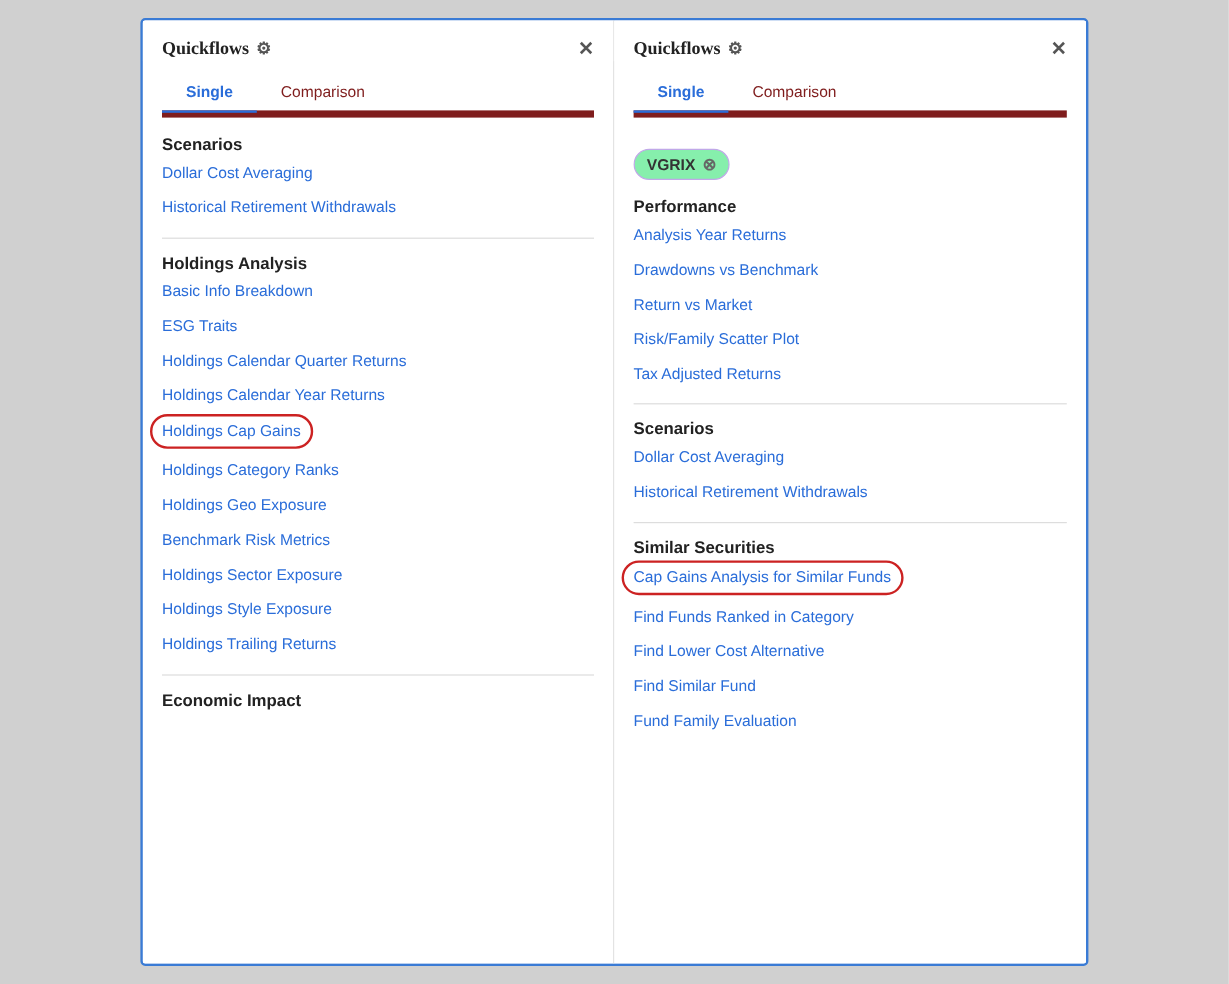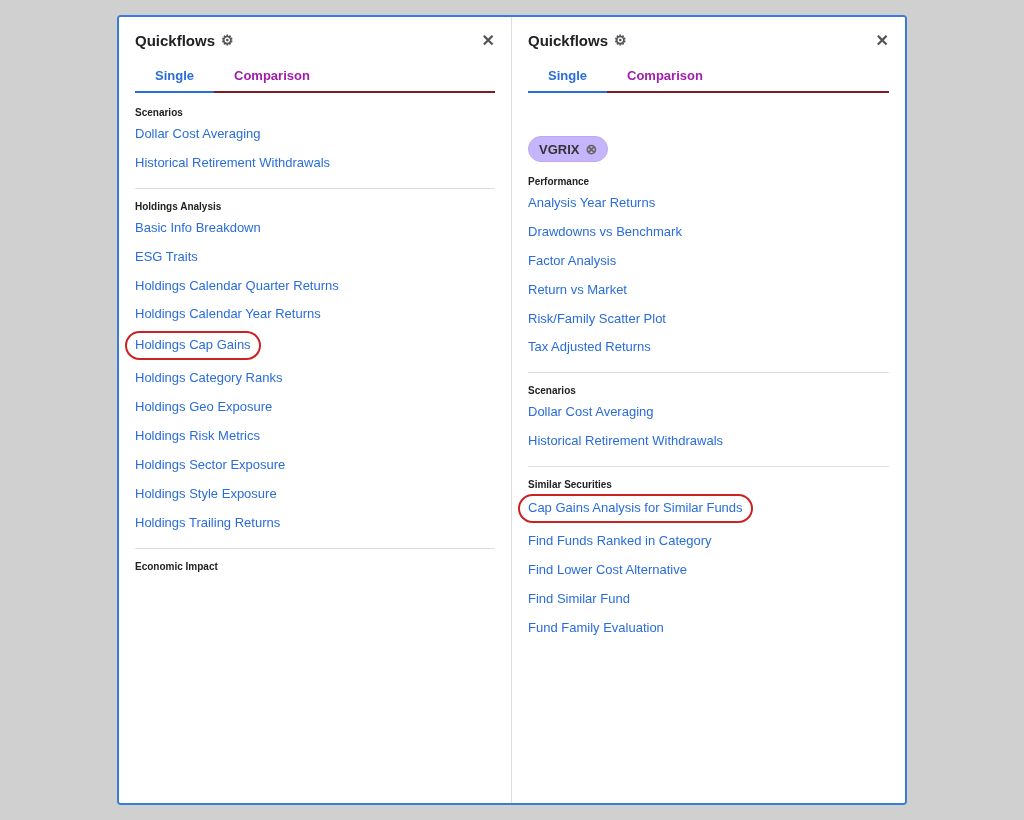--- a/index.html
+++ b/index.html
@@ -44,63 +44,64 @@
       align-items: center;
       justify-content: space-between;
       padding: 14px 16px 0 16px;
       background: #fff;
     }
     .panel-title {
       font-size: 15px;
       font-weight: bold;
       color: #222;
       display: flex;
-      align-items: flex-start;
+      align-items: flex-end;
       gap: 6px;
+      font-family: Liberation Serif, serif;
     }
     .gear-icon {
       font-size: 14px;
       color: #555;
       cursor: pointer;
     }
     .close-icon {
       font-size: 16px;
       color: #555;
       cursor: pointer;
       font-weight: bold;
     }
     .tabs {
       display: flex;
       margin: 10px 16px 0 16px;
-      border-bottom: 2px solid #7f1d1d;
+      border-bottom: 6px solid #7f1d1d;
     }
     .tab {
       padding: 8px 20px;
       font-size: 13px;
       cursor: pointer;
-      color: #a21caf;
+      color: #7f1d1d;
       border-bottom: 2px solid transparent;
       margin-bottom: -2px;
-      font-weight: 700;
+      font-weight: 400;
     }
     .tab.active {
       color: #2a6dd9;
       border-bottom: 2px solid #2a6dd9;
       font-weight: bold;
     }
     .panel-body {
       padding: 14px 16px;
       overflow-y: auto;
       flex: 1;
     }
     .section {
       margin-bottom: 16px;
     }
     .section-title {
-      font-size: 10px;
+      font-size: 14px;
       font-weight: bold;
       color: #222;
       margin-bottom: 8px;
     }
     .section-divider {
       border: none;
       border-top: 1px solid #ddd;
       margin: 12px 0;
     }
     .menu-item {
@@ -127,29 +128,28 @@
       border-radius: 22px;
       pointer-events: none;
     }
     
     .tag-container {
       margin: 12px 0 14px 0;
     }
     .tag {
       display: inline-flex;
       align-items: center;
-      background: #c4b5fd;
+      background: #86efac;
       border: 1px solid #c0a8e8;
       border-radius: 16px;
       padding: 4px 10px;
       font-size: 13px;
       font-weight: 600;
       color: #333;
       gap: 6px;
-      margin-top: 17px;
     }
     .tag-close {
       font-size: 14px;
       color: #666;
       cursor: pointer;
       display: flex;
       align-items: center;
     }
     .menu-item-wrapper {
       margin-bottom: 12px;
@@ -207,21 +207,21 @@
               <span class="menu-item" style="margin-bottom:0;">Holdings Cap Gains</span>
             </span>
           </div>
           <div class="menu-item-wrapper">
             <span class="menu-item">Holdings Category Ranks</span>
           </div>
           <div class="menu-item-wrapper">
             <span class="menu-item">Holdings Geo Exposure</span>
           </div>
           <div class="menu-item-wrapper">
-            <span class="menu-item">Holdings Risk Metrics</span>
+            <span class="menu-item">Benchmark Risk Metrics</span>
           </div>
           <div class="menu-item-wrapper">
             <span class="menu-item">Holdings Sector Exposure</span>
           </div>
           <div class="menu-item-wrapper">
             <span class="menu-item">Holdings Style Exposure</span>
           </div>
           <div class="menu-item-wrapper">
             <span class="menu-item">Holdings Trailing Returns</span>
           </div>
@@ -259,23 +259,20 @@
 
         <div class="section">
           <div class="section-title">Performance</div>
           <div class="menu-item-wrapper">
             <span class="menu-item">Analysis Year Returns</span>
           </div>
           <div class="menu-item-wrapper">
             <span class="menu-item">Drawdowns vs Benchmark</span>
           </div>
           <div class="menu-item-wrapper">
-            <span class="menu-item">Factor Analysis</span>
-          </div>
-          <div class="menu-item-wrapper">
             <span class="menu-item">Return vs Market</span>
           </div>
           <div class="menu-item-wrapper">
             <span class="menu-item">Risk/Family Scatter Plot</span>
           </div>
           <div class="menu-item-wrapper">
             <span class="menu-item">Tax Adjusted Returns</span>
           </div>
         </div>
 

